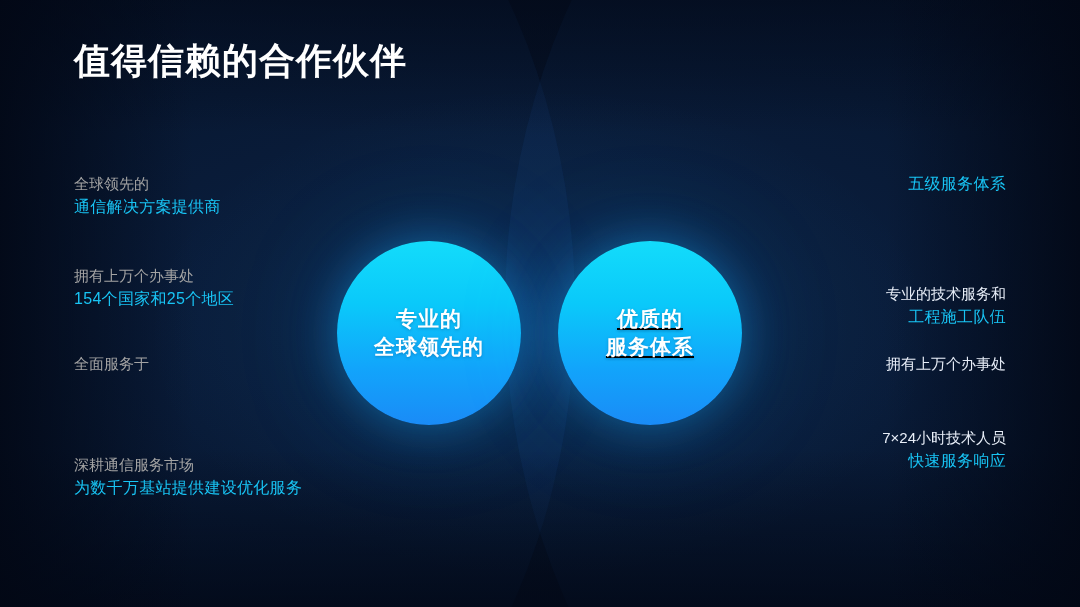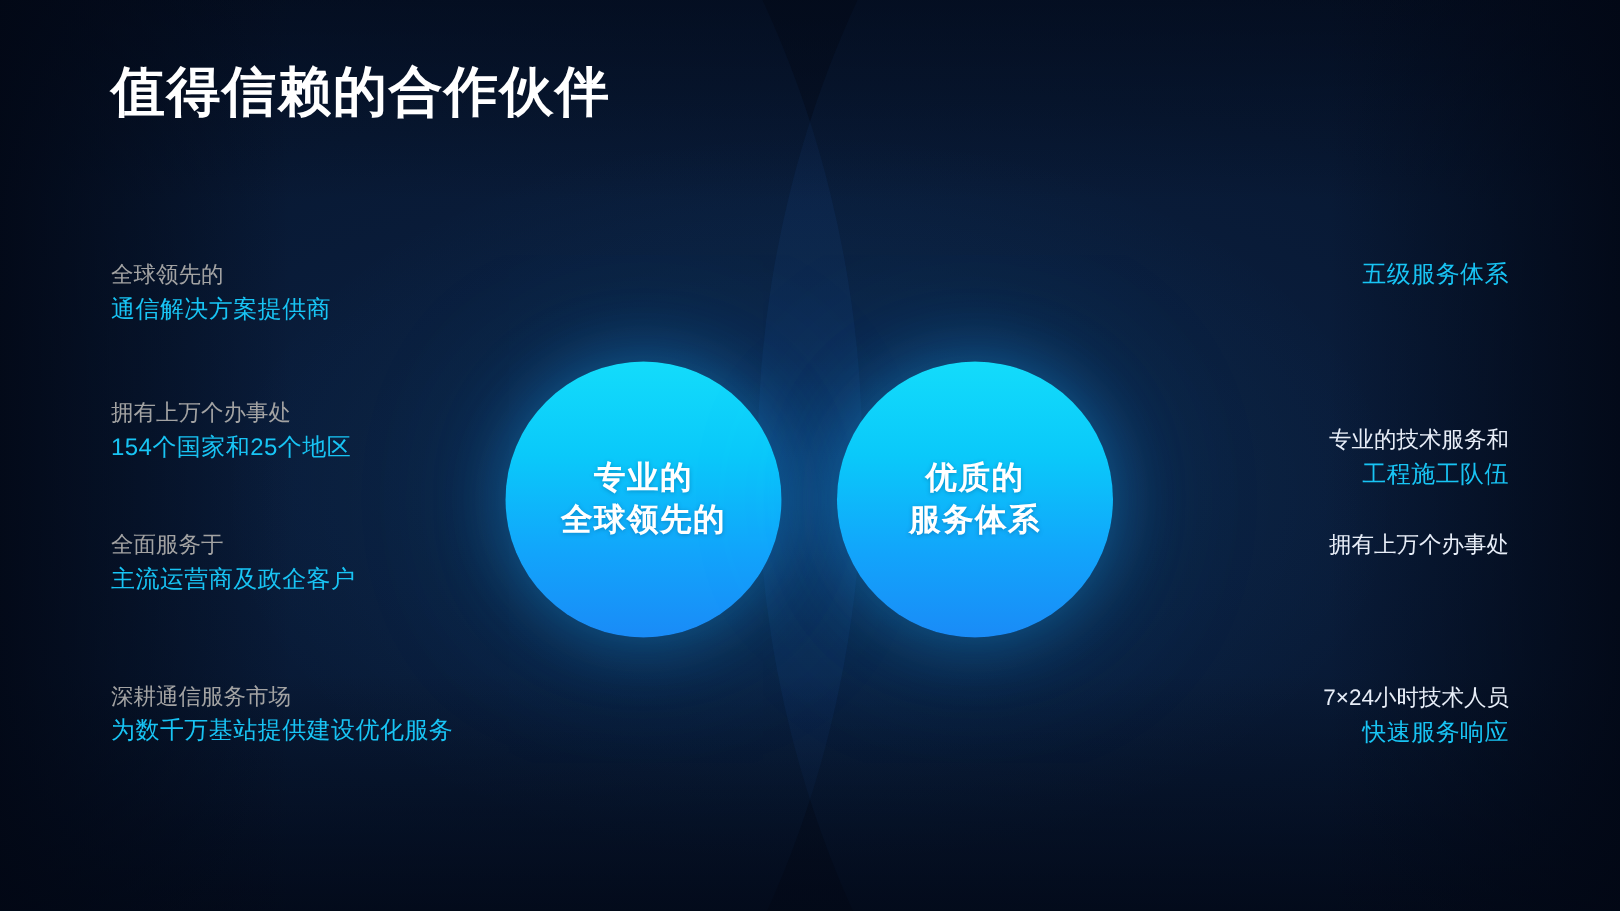--- a/index.html
+++ b/index.html
@@ -107,21 +107,21 @@
     border-radius: 50%;
     background: linear-gradient(180deg, #13dcfb 0%, #0ac9fa 34%, #12a4fb 70%, #1a8bf7 100%);
     box-shadow: 0 0 46px rgba(20, 180, 255, 0.38),
                 0 0 110px rgba(18, 140, 255, 0.20);
     display: flex;
     flex-direction: column;
     align-items: center;
     justify-content: center;
   }
   .circle.c1 { left: 337px; }
-  .circle.c2 { left: 558px; }
+  .circle.c2 { left: 558px; text-decoration: underline; }
   .circle .l {
     font-size: 21px;
     font-weight: 700;
     color: #ffffff;
     line-height: 1.32;
     letter-spacing: 1px;
     text-shadow: 0 1px 3px rgba(0, 60, 110, 0.35);
     white-space: nowrap;
   }
 </style>
@@ -142,40 +142,39 @@
     <div class="block" style="top:172px">
       <div class="lead">全球领先的</div>
       <div class="hi">通信解决方案提供商</div>
     </div>
     <div class="block" style="top:264px">
       <div class="lead">拥有上万个办事处</div>
       <div class="hi">154个国家和25个地区</div>
     </div>
     <div class="block" style="top:352px">
       <div class="lead">全面服务于</div>
-      <div class="hi">主流运营商及政企客户</div>
     </div>
     <div class="block" style="top:453px">
       <div class="lead">深耕通信服务市场</div>
       <div class="hi">为数千万基站提供建设优化服务</div>
     </div>
   </div>
 
   <div class="col right">
     <div class="block" style="top:172px">
       <div class="hi">五级服务体系</div>
     </div>
     <div class="block" style="top:282px">
       <div class="lead">专业的技术服务和</div>
       <div class="hi">工程施工队伍</div>
     </div>
     <div class="block" style="top:352px">
       <div class="lead">拥有上万个办事处</div>
     </div>
-    <div class="block" style="top:454px">
+    <div class="block" style="top:426px">
       <div class="lead">7×24小时技术人员</div>
       <div class="hi">快速服务响应</div>
     </div>
   </div>
 
   <div class="circle c1">
     <div class="l">专业的</div>
     <div class="l">全球领先的</div>
   </div>
   <div class="circle c2">

